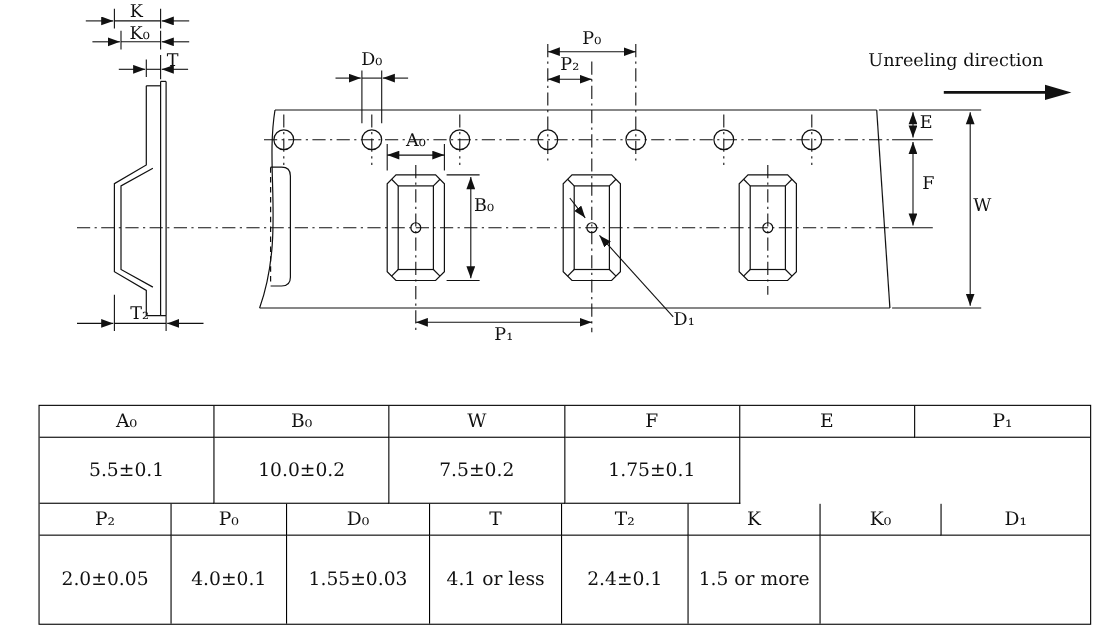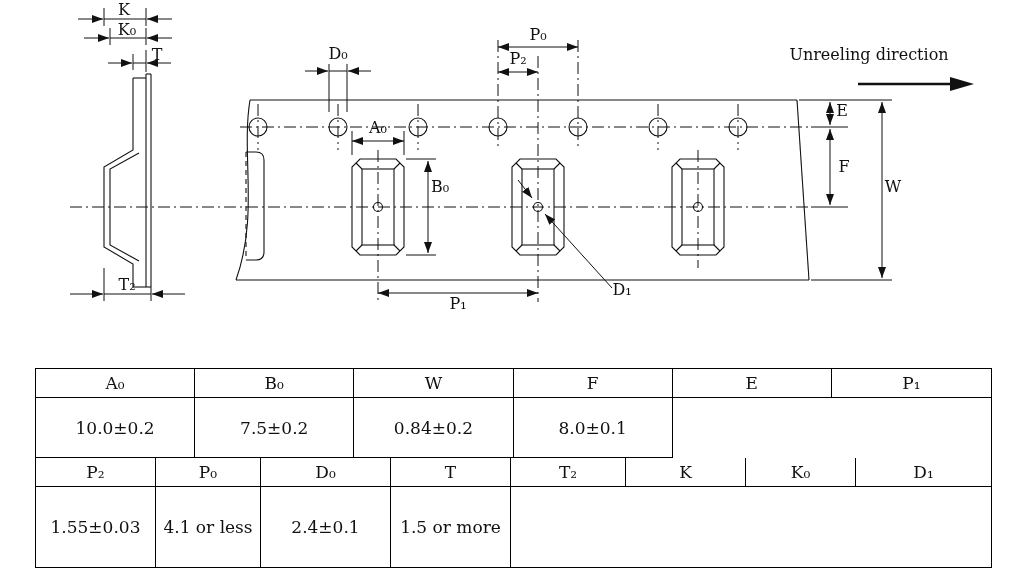--- a/index.html
+++ b/index.html
@@ -193,34 +193,36 @@
   </svg>
 
   <div class="spec-table">
     <div class="grid g6">
       <div class="cell th">A₀</div>
       <div class="cell th">B₀</div>
       <div class="cell th">W</div>
       <div class="cell th">F</div>
       <div class="cell th">E</div>
       <div class="cell th">P₁</div>
+      <div class="cell td">5.5±0.1</div>
       <div class="cell td">10.0±0.2</div>
       <div class="cell td">7.5±0.2</div>
-      <div class="cell td">0.84±0.2</div>
-      <div class="cell td">8.0±0.1</div>
+      <div class="cell td">1.75±0.1</div>
     </div>
     <div class="grid g8">
       <div class="cell th">P₂</div>
       <div class="cell th">P₀</div>
       <div class="cell th">D₀</div>
       <div class="cell th">T</div>
       <div class="cell th">T₂</div>
       <div class="cell th">K</div>
       <div class="cell th">K₀</div>
       <div class="cell th">D₁</div>
+      <div class="cell td">2.0±0.05</div>
+      <div class="cell td">4.0±0.1</div>
       <div class="cell td">1.55±0.03</div>
       <div class="cell td">4.1 or less</div>
       <div class="cell td">2.4±0.1</div>
       <div class="cell td">1.5 or more</div>
     </div>
   </div>
 
 </div>
 
 </body></html>

